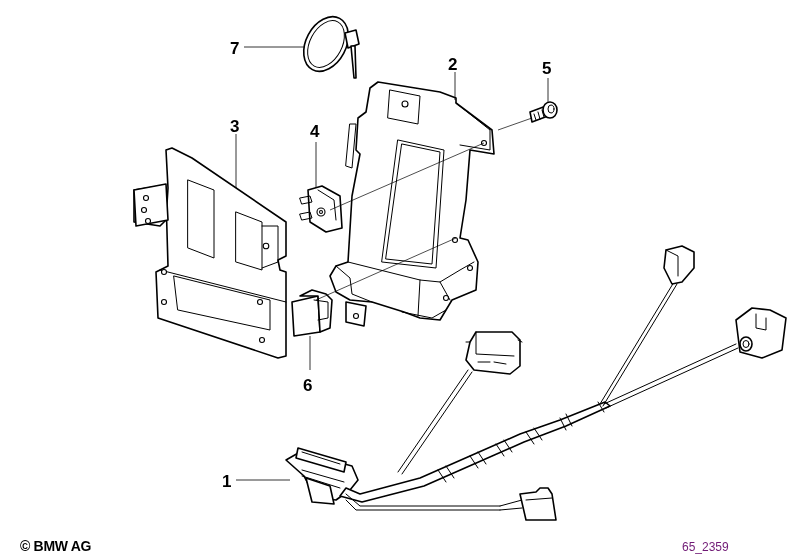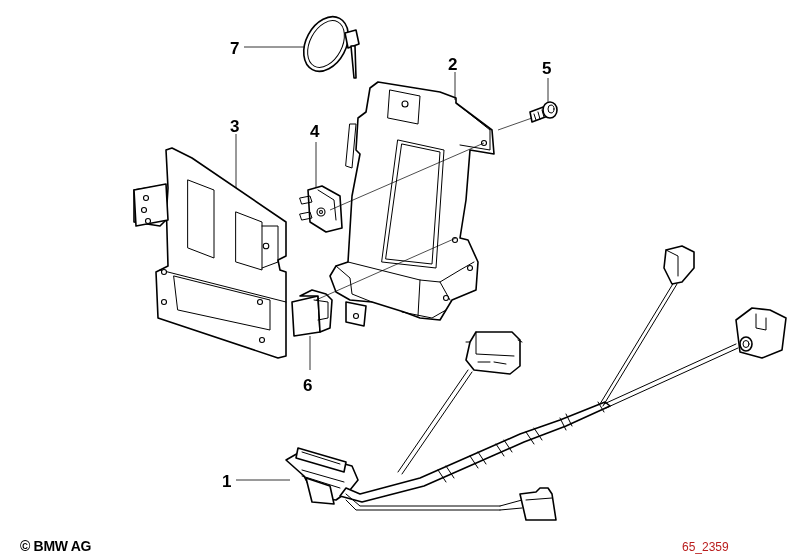--- a/index.html
+++ b/index.html
@@ -5,21 +5,21 @@
     html, body { margin: 0; padding: 0; background: #ffffff; }
     body { width: 799px; height: 559px; position: relative; overflow: hidden; font-family: "Liberation Sans", sans-serif; }
     #diagram { position: absolute; left: 0; top: 0; width: 799px; height: 559px; }
     .part { fill: #ffffff; stroke: #000000; stroke-width: 1.6; stroke-linejoin: round; stroke-linecap: round; }
     .thin { fill: none; stroke: #000000; stroke-width: 1; stroke-linejoin: round; stroke-linecap: round; }
     .hole { fill: #ffffff; stroke: #000000; stroke-width: 1.1; }
     .leader { stroke: #000000; stroke-width: 0.8; fill: none; }
     .dash { stroke: #000000; stroke-width: 0.7; fill: none; }
     .callout { font-family: "Liberation Sans", sans-serif; font-weight: bold; font-size: 17px; fill: #000; }
     .footer-left { position: absolute; left: 20px; top: 538px; font-family: "Liberation Sans", sans-serif; font-weight: bold; font-size: 14px; color: #000; letter-spacing: -0.3px; text-align: center; }
-    .footer-right { position: absolute; left: 682px; top: 540px; font-family: "Liberation Sans", sans-serif; font-size: 12px; color: #b91c1c; }
+    .footer-right { position: absolute; left: 682px; top: 540px; font-family: "Liberation Sans", sans-serif; font-size: 12px; color: #701a75; }
   </style>
 </head>
 <body>
 
 <svg id="diagram" viewBox="0 0 799 559" xmlns="http://www.w3.org/2000/svg">
 
   <g>
     <ellipse class="part" cx="326" cy="44" rx="20" ry="29" transform="rotate(28 326 44)" style="fill:none"></ellipse>
     <ellipse class="thin" cx="326" cy="44" rx="16" ry="25" transform="rotate(28 326 44)"></ellipse>
     <path class="part" d="M345 33 L356 30 L359 44 L348 48 Z"></path>

